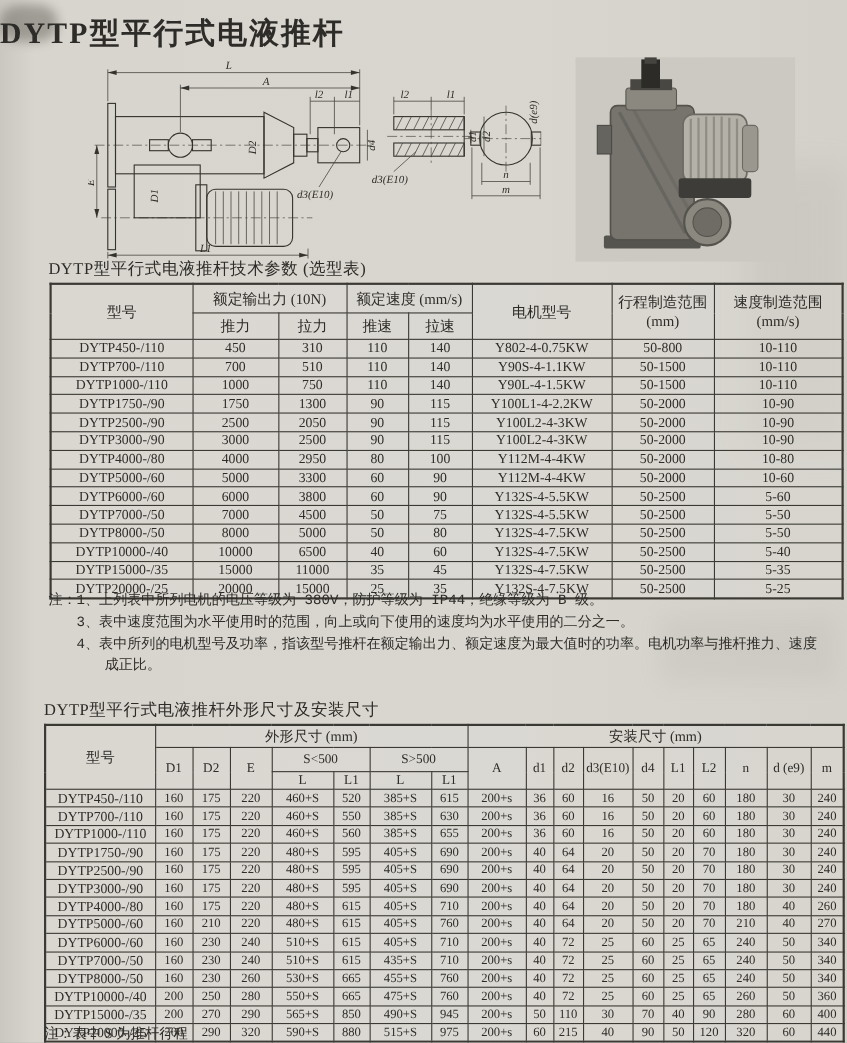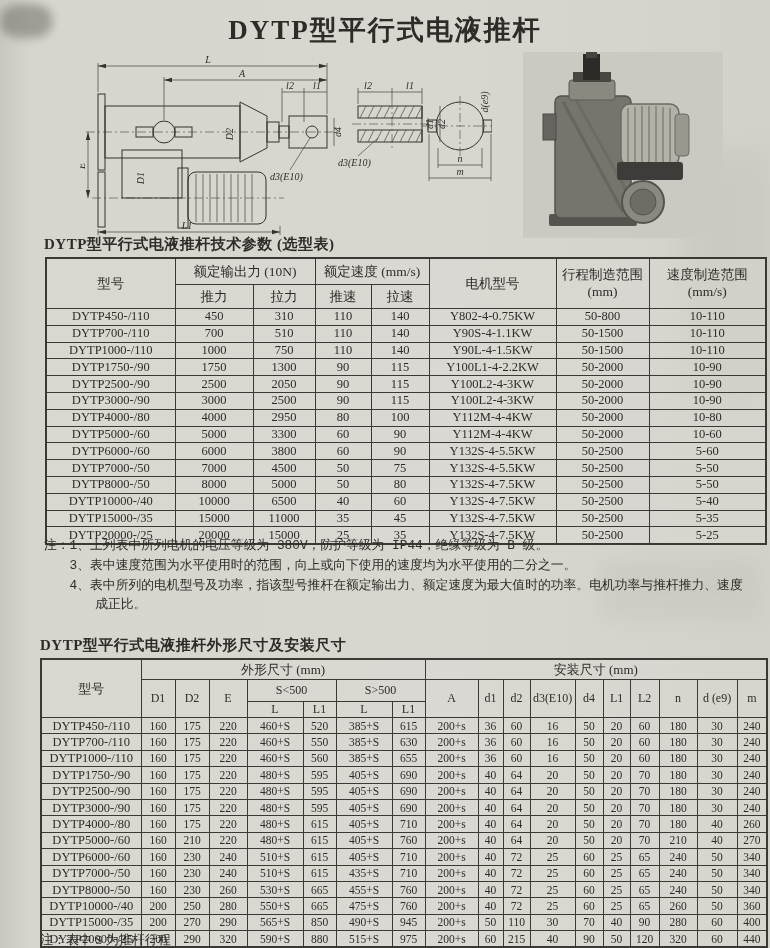--- a/index.html
+++ b/index.html
@@ -13,35 +13,35 @@
     position:relative;width:770px;height:948px;overflow:hidden;
     background:linear-gradient(90deg,#c9c7c0 0%,#d7d5ce 4%,#d8d6cf 60%,#d3d1ca 100%);
   }
   
   .smudge{position:absolute;pointer-events:none;}
   .smudge-tl{top:4px;left:0;width:52px;height:34px;background:#5b584f;opacity:.45;filter:blur(5px);border-radius:40%;}
   .smudge-r1{top:150px;right:0;width:90px;height:260px;background:#9a988f;opacity:.14;filter:blur(14px);}
   .smudge-r2{top:560px;right:10px;width:160px;height:60px;background:#8e8c83;opacity:.10;filter:blur(10px);}
   .page-title{
     position:absolute;top:12px;left:0;width:100%;
-    text-align:center;font-size:27px;font-weight:bold;letter-spacing:2px;
+    text-align:left;font-size:27px;font-weight:bold;letter-spacing:2px;
   }
   
   .drawing{position:absolute;left:80px;top:54px;width:412px;height:184px;}
   .drawing svg{width:100%;height:100%;}
   .drawing .ln{stroke:#34322c;stroke-width:1;fill:none;}
   .drawing .thin{stroke:#45433c;stroke-width:.7;fill:none;}
   .drawing .cl{stroke:#45433c;stroke-width:.6;fill:none;stroke-dasharray:9 3 2 3;}
   .drawing .arr{fill:#34322c;stroke:none;}
   .drawing text{font-family:"Liberation Serif","DejaVu Serif",serif;font-style:italic;font-size:10px;fill:#2e2c28;}
   
   .photo{position:absolute;left:523px;top:52px;width:200px;height:186px;}
   .photo svg{width:100%;height:100%;}
   
-  .sec-title{position:absolute;font-size:15px;font-weight:700;letter-spacing:.5px;}
+  .sec-title{position:absolute;font-size:15px;font-weight:400;letter-spacing:.5px;}
   .sec1-title{left:44px;top:235px;}
   .sec2-title{left:40px;top:636px;}
   
   table{border-collapse:collapse;table-layout:fixed;background:rgba(224,222,215,.35);}
   th,td{border:1px solid #3b3933;text-align:center;vertical-align:middle;padding:0;overflow:hidden;white-space:nowrap;}
   th{font-weight:normal;}
   .spec-table{position:absolute;left:45px;top:257px;width:720px;font-size:12.5px;}
   .spec-table{border:2px solid #3b3933;}
   .spec-table thead tr:first-child th{height:25px;font-size:13.5px;}
   .spec-table thead tr:nth-child(2) th{height:23px;font-size:13.5px;}

